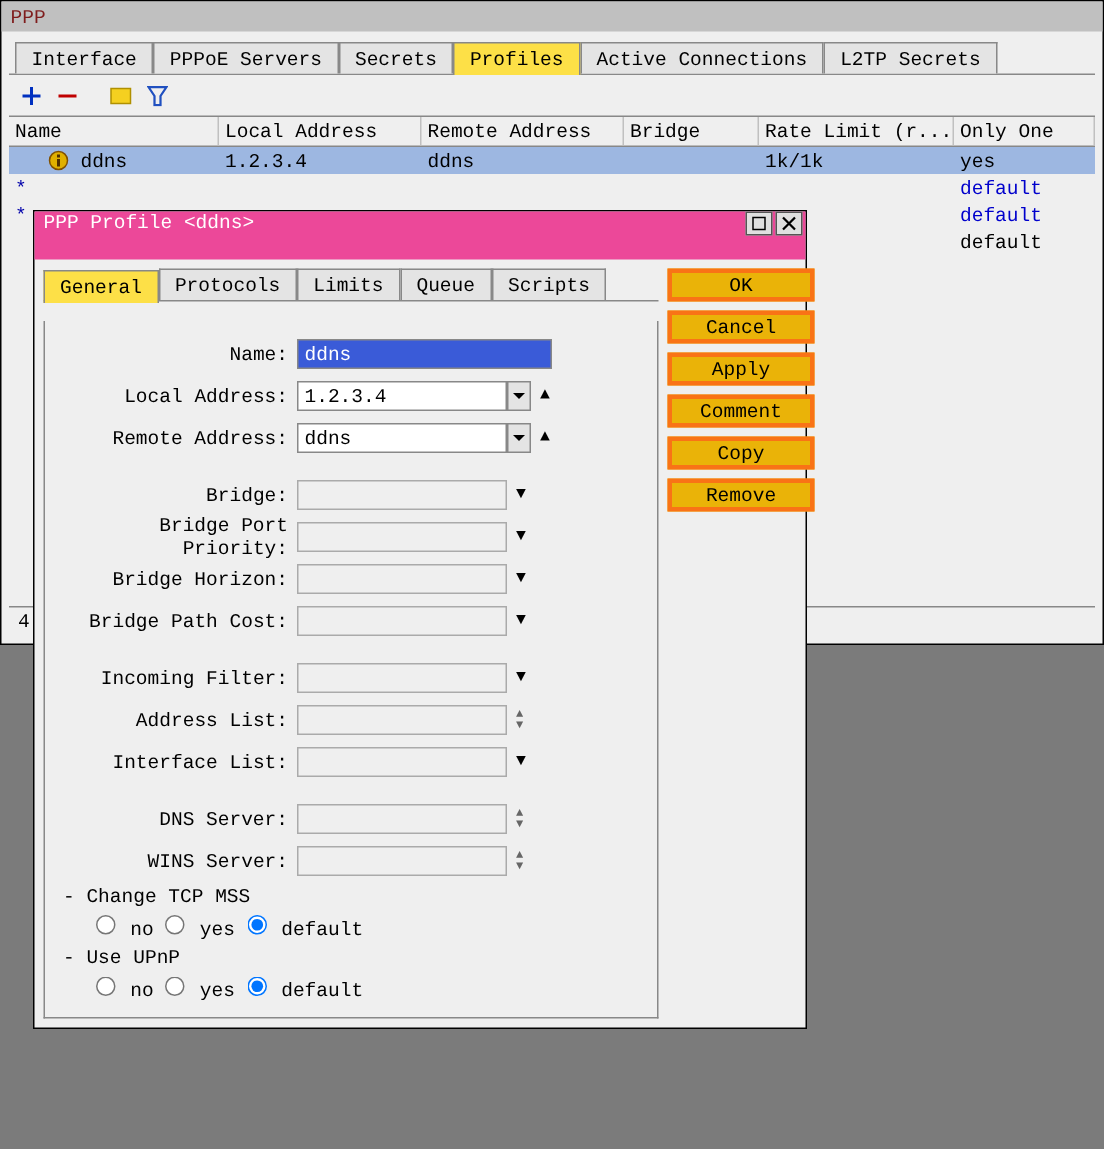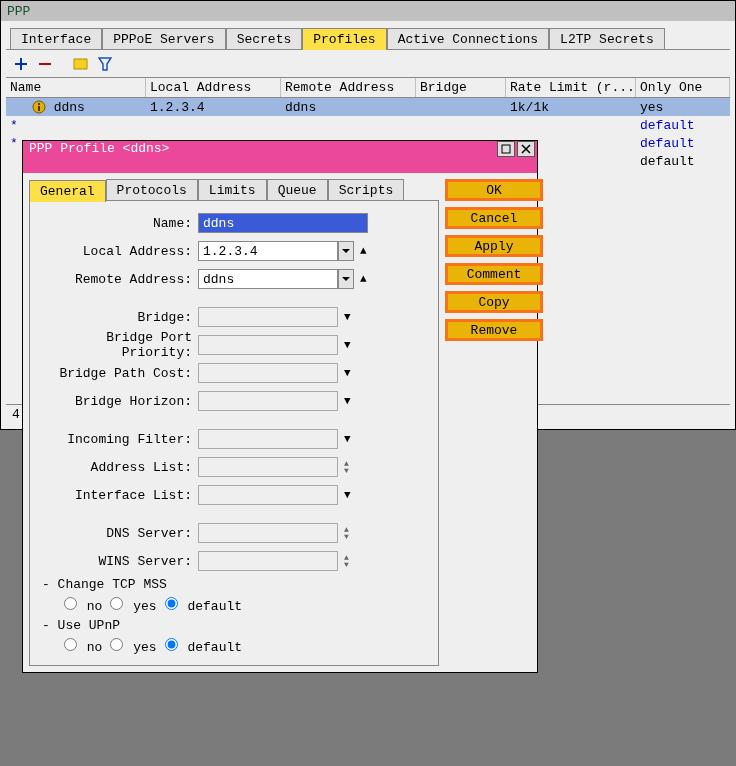--- a/index.html
+++ b/index.html
@@ -30,21 +30,21 @@
   }
   .titlebar {
     height: 20px;
     background: #c0c0c0;
     color: #fff;
     display: flex;
     align-items: center;
     padding-left: 6px;
     font-weight: normal;
   }
-  .ppp-title { color: #14532d; }
+  .ppp-title { color: #7f1d1d; }
   .tabbar {
     display: flex;
     padding: 0 4px;
     height: 24px;
     align-items: flex-end;
     border-bottom: 1px solid #888;
   }
   .tab {
     border: 1px solid #888;
     border-bottom: none;
@@ -153,21 +153,21 @@
     display: flex;
     padding: 6px;
   }
   .dialog-left { flex: 1; }
   .dialog-right { width: 92px; padding-left: 6px; }
 
   .dlg-tabbar {
     display: flex;
     height: 22px;
     align-items: center;
-    margin-bottom: 0;
+    margin-bottom: 13px;
     border-bottom: 1px solid #888;
   }
   .dlg-panel {
     border: 1px solid #888;
     border-top: none;
     padding: 8px;
   }
 
   .form-row {
     display: flex;
@@ -396,26 +396,26 @@
           <span class="form-lbl">Bridge:</span>
           <input class="form-in" style="background: rgb(239, 239, 239); border-color: rgb(170, 170, 170);" disabled="">
           <span class="tri tri-dn"></span>
         </div>
         <div class="form-row">
           <span class="form-lbl">Bridge Port Priority:</span>
           <input class="form-in" style="background: rgb(239, 239, 239); border-color: rgb(170, 170, 170);" disabled="">
           <span class="tri tri-dn"></span>
         </div>
         <div class="form-row">
+          <span class="form-lbl">Bridge Horizon:</span>
+          <input class="form-in" style="background: rgb(239, 239, 239); border-color: rgb(170, 170, 170);" disabled="">
+          <span class="tri tri-dn"></span>
+        </div>
+        <div class="form-row">
           <span class="form-lbl">Bridge Path Cost:</span>
-          <input class="form-in" style="background: rgb(239, 239, 239); border-color: rgb(170, 170, 170);" disabled="">
-          <span class="tri tri-dn"></span>
-        </div>
-        <div class="form-row">
-          <span class="form-lbl">Bridge Horizon:</span>
           <input class="form-in" style="background: rgb(239, 239, 239); border-color: rgb(170, 170, 170);" disabled="">
           <span class="tri tri-dn"></span>
         </div>
 
         <div class="gap"></div>
 
         <div class="form-row">
           <span class="form-lbl">Incoming Filter:</span>
           <input class="form-in" style="background: rgb(239, 239, 239); border-color: rgb(170, 170, 170);" disabled="">
           <span class="tri tri-dn"></span>

